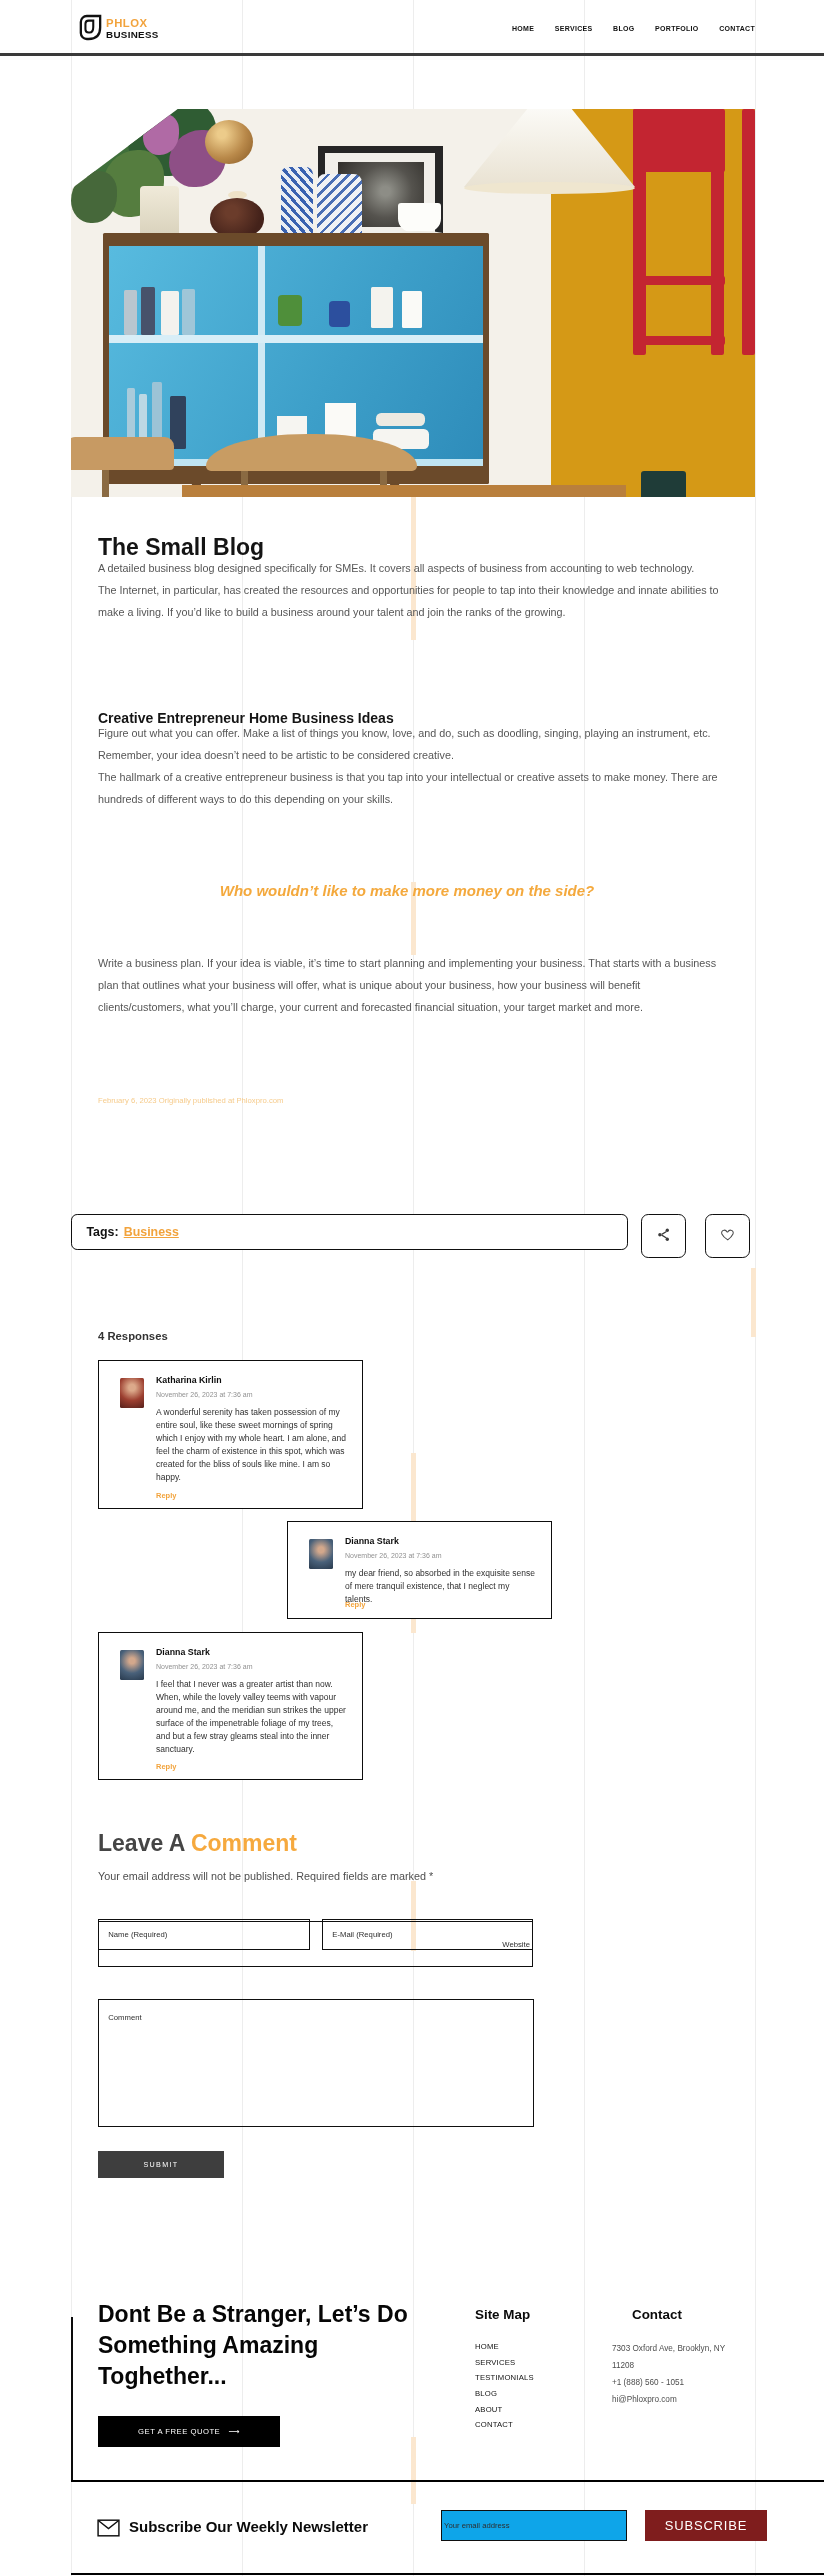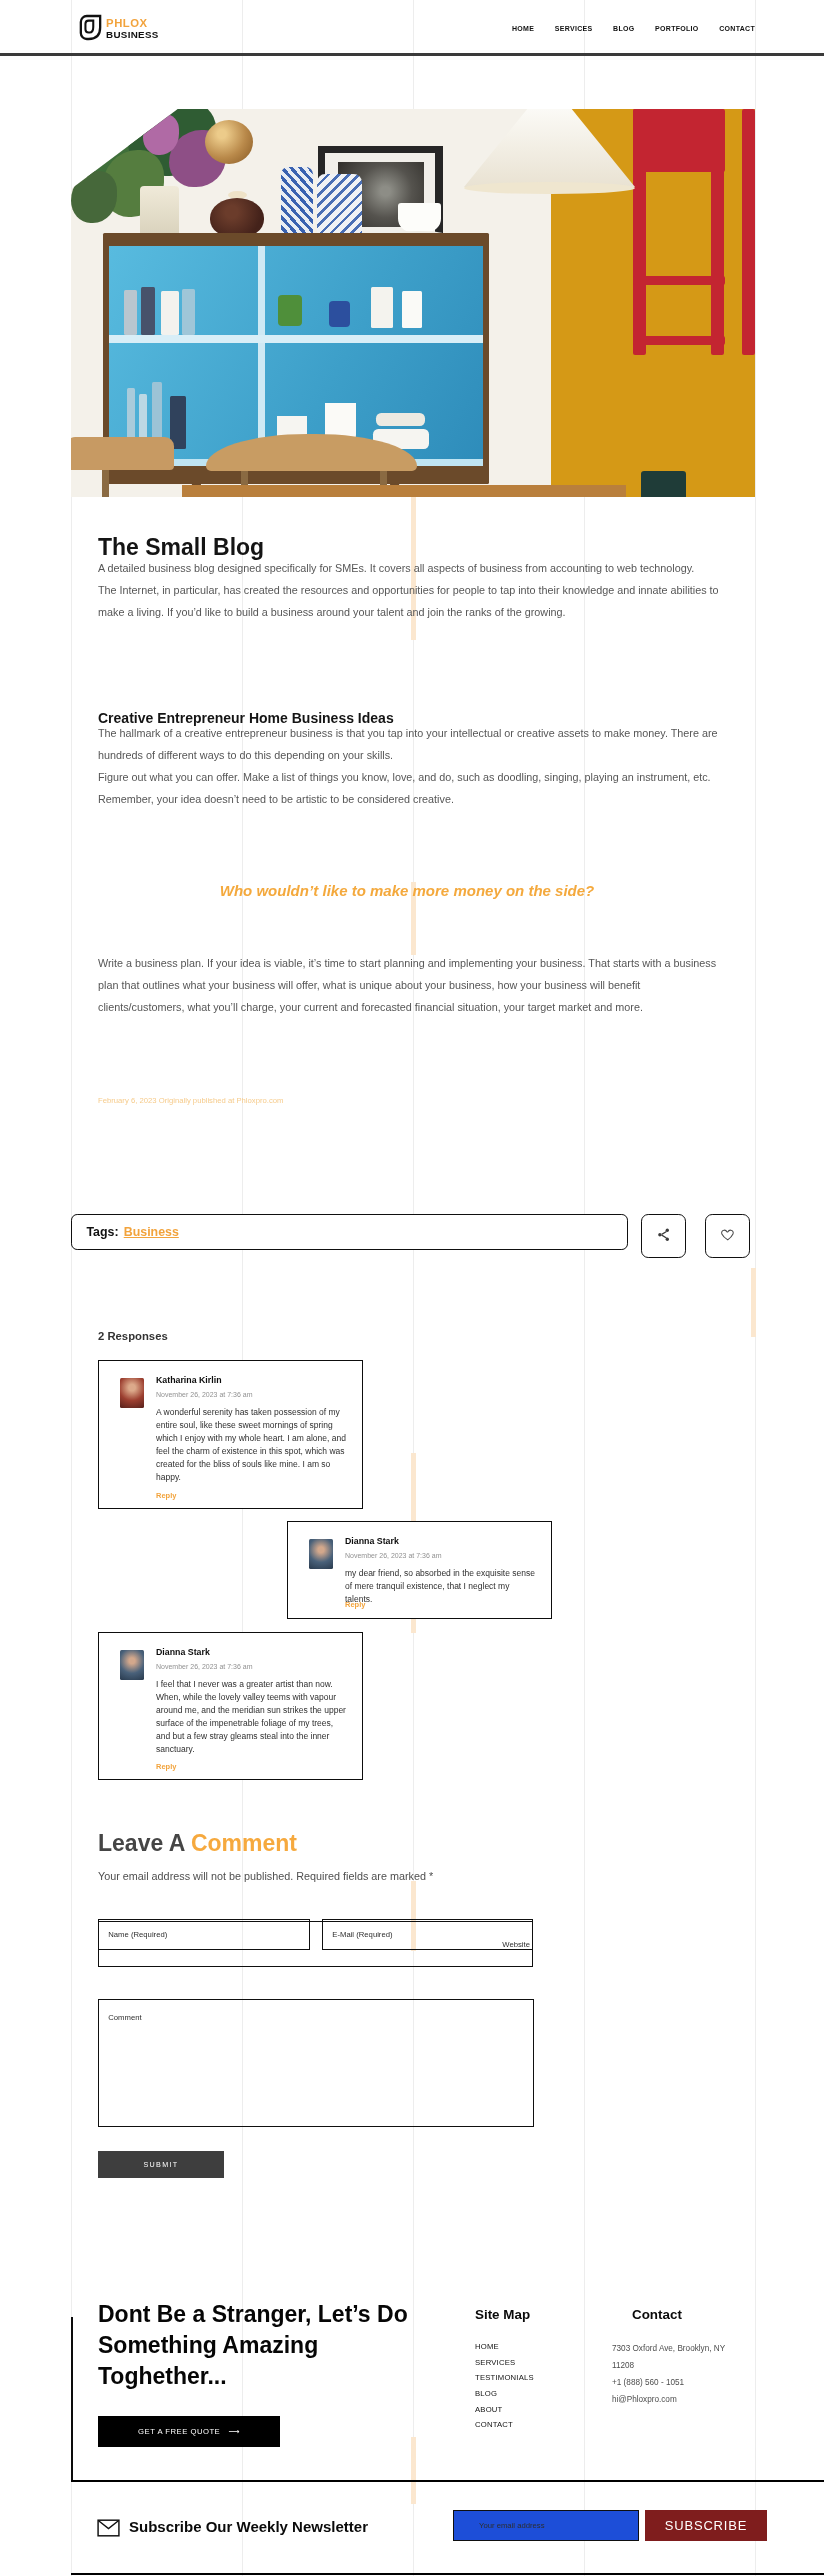--- a/index.html
+++ b/index.html
@@ -100,22 +100,22 @@
            font-family:"Liberation Sans",sans-serif;font-size:7.7px;letter-spacing:0.5px;cursor:pointer;z-index:3;
            display:flex;align-items:center;justify-content:center;gap:8.2px;}
   .col-h{position:absolute;font-size:13.4px;font-weight:bold;color:#0a0a0a;z-index:3;}
   .sitemap{position:absolute;left:475px;top:2342px;display:flex;flex-direction:column;gap:6.7px;z-index:3;}
   .sitemap a{font-size:7.7px;letter-spacing:0.2px;color:#111;text-decoration:none;cursor:pointer;}
   .contact-block{position:absolute;left:612px;top:2340px;width:129px;font-size:8.2px;line-height:17px;color:#4e4e4e;z-index:3;}
 
   
   .nl-rule{position:absolute;left:71px;width:753px;height:2.1px;background:#000;z-index:3;}
   .nl-title{position:absolute;left:129px;top:2518px;font-size:15px;font-weight:bold;color:#0a0a0a;z-index:3;}
-  .nl-input{position:absolute;left:453px;top:2510px;width:186px;height:31px;background:#1d4ed8;border:1.3px solid #0f0f0f;
-            box-sizing:border-box;padding-left:25px;font-family:"Liberation Sans",sans-serif;font-size:7.7px;z-index:3;}
+  .nl-input{position:absolute;left:441px;top:2510px;width:186px;height:31px;background:#0ea5e9;border:1.3px solid #0f0f0f;
+            box-sizing:border-box;padding-left:2px;font-family:"Liberation Sans",sans-serif;font-size:7.7px;z-index:3;}
   .nl-input::placeholder{color:#2e2e2e;opacity:1;}
   .nl-btn{position:absolute;left:645px;top:2510px;width:122px;height:31px;background:#7f1d1d;color:#fff;border:none;
           font-family:"Liberation Sans",sans-serif;font-size:13px;letter-spacing:0.8px;cursor:pointer;z-index:3;}
 </style>
 </head>
 <body>
 
 <div class="page">
 
   <div class="gridline" style="left:71px"></div>
@@ -222,22 +222,22 @@
     <div class="teal-block"></div>
   </div>
 
   <h1 class="post-title">The Small Blog</h1>
   <div class="body-text" style="top:557px">
     <p style="margin:0">A detailed business blog designed specifically for SMEs. It covers all aspects of business from accounting to web technology.</p>
     <p style="margin:0">The Internet, in particular, has created the resources and opportunities for people to tap into their knowledge and innate abilities to make a living. If you’d like to build a business around your talent and join the ranks of the growing.</p>
   </div>
   <h3 class="section-h" style="top:696px">Creative Entrepreneur Home Business Ideas</h3>
   <div class="body-text" style="top:722px">
+    <p style="margin:0">Figure out what you can offer. Make a list of things you know, love, and do, such as doodling, singing, playing an instrument, etc. Remember, your idea doesn’t need to be artistic to be considered creative.</p>
     <p style="margin:0">The hallmark of a creative entrepreneur business is that you tap into your intellectual or creative assets to make money. There are hundreds of different ways to do this depending on your skills.</p>
-    <p style="margin:0">Figure out what you can offer. Make a list of things you know, love, and do, such as doodling, singing, playing an instrument, etc. Remember, your idea doesn’t need to be artistic to be considered creative.</p>
   </div>
   <div class="quote">Who wouldn’t like to make more money on the side?</div>
   <div class="body-text" style="top:952px">Write a business plan. If your idea is viable, it’s time to start planning and implementing your business. That starts with a business plan that outlines what your business will offer, what is unique about your business, how your business will benefit clients/customers, what you’ll charge, your current and forecasted financial situation, your target market and more.</div>
   <div class="meta">February 6, 2023 Originally published at Phloxpro.com</div>
 
   <div class="tags-bar">
     <span class="tags-label">Tags:</span>
     <a class="tag-link">Business</a>
   </div>
   <div class="icon-btn" style="left:641px;top:1214px">
@@ -251,21 +251,21 @@
     </span>
   </div>
   <div class="icon-btn" style="left:705px;top:1214px">
     <span>
       <svg width="15.5" height="15.5" viewBox="0 0 24 24" fill="none" stroke="#4a4a4a" stroke-width="1.6">
         <path d="M12 20s-7.2-4.9-9.1-9.2C1.7 8.1 3.3 5.3 6.2 4.9c2-.3 3.8.9 4.8 2.7l1-.0c1-1.8 2.8-3 4.8-2.7 2.9.4 4.5 3.2 3.3 5.9C18.2 15.1 12 20 12 20z"></path>
       </svg>
     </span>
   </div>
 
-  <div class="resp-h">2 Responses</div>
+  <div class="resp-h">4 Responses</div>
 
   <div class="comment-box" style="left:98px;top:1360px;width:265px;height:149px">
     <div class="avatar av1"></div>
     <div class="c-author">Katharina Kirlin</div>
     <div class="c-date">November 26, 2023 at 7:36 am</div>
     <div class="c-text">A wonderful serenity has taken possession of my entire soul, like these sweet mornings of spring which I enjoy with my whole heart. I am alone, and feel the charm of existence in this spot, which was created for the bliss of souls like mine. I am so happy.</div>
     <a class="c-reply" style="top:130px">Reply</a>
   </div>
 
   <div class="comment-box" style="left:287px;top:1521px;width:265px;height:98px">

